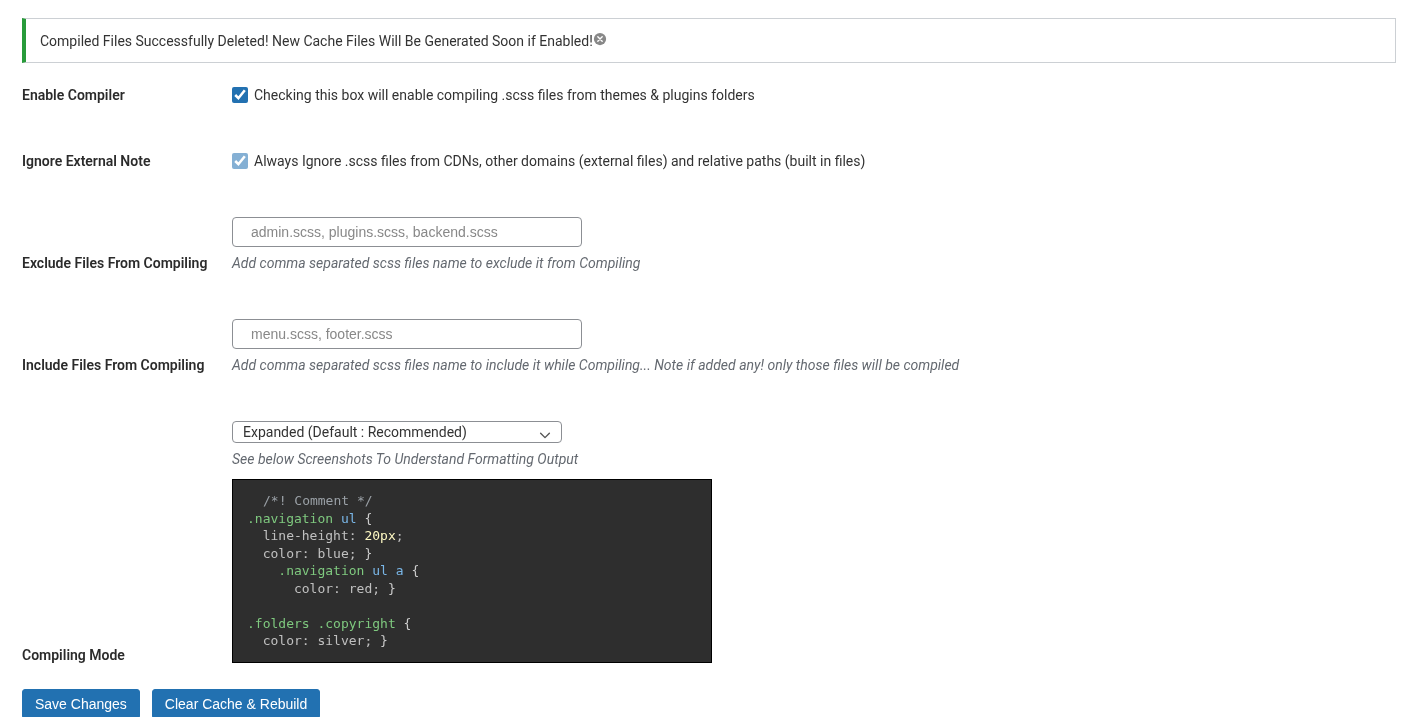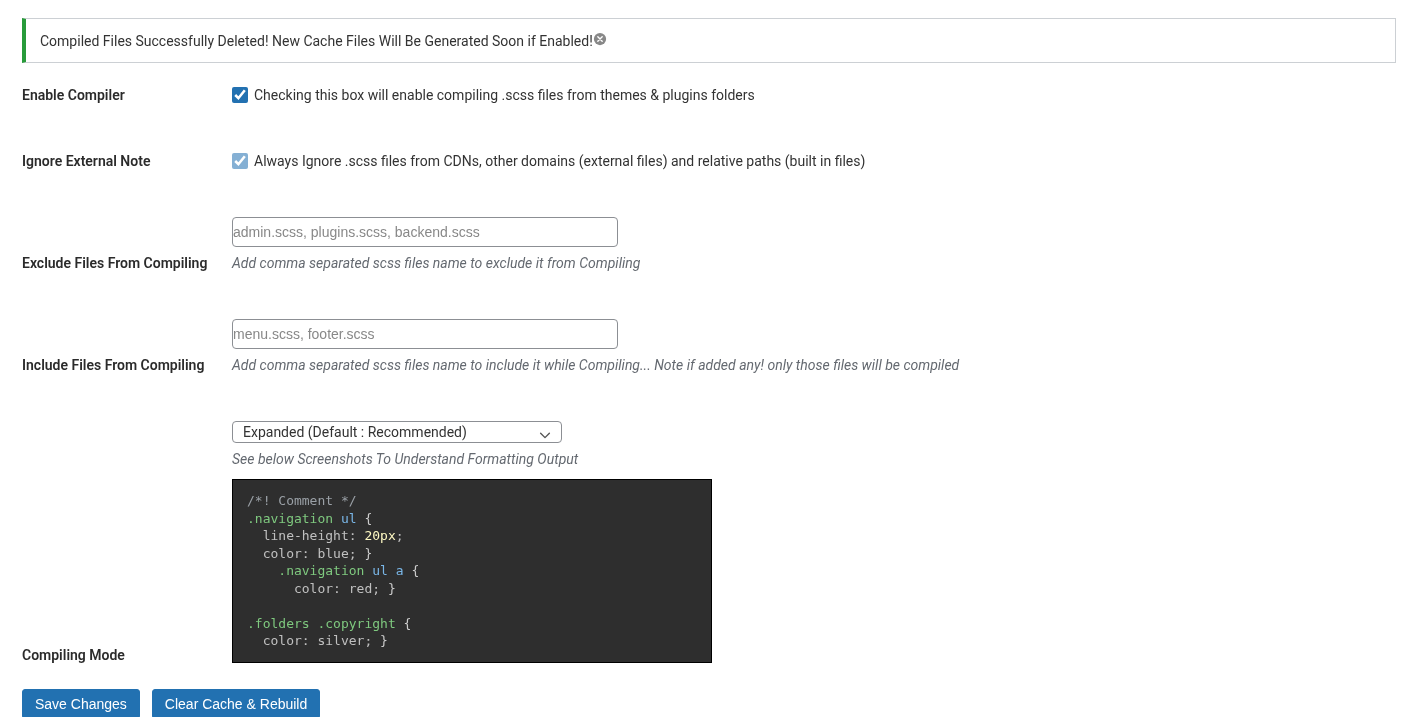--- a/index.html
+++ b/index.html
@@ -8,28 +8,28 @@
 .notice .msg { font-size: 14px; color: #333; }
 .notice .close { color: #888; cursor: pointer; font-size: 16px; }
 .form { margin-top: 10px; }
 .row { display: flex; align-items: flex-end; margin-bottom: 48px; }
 .row.tight { margin-bottom: 26px; }
 .label-col { width: 210px; flex-shrink: 0; font-weight: 600; color: #2b2b2b; font-size: 14px; padding-top: 2px; }
 .field-col { flex: 1; }
 .check-line { display: flex; align-items: center; gap: 6px; color: #333; }
 .check-line input[type=checkbox] { width: 16px; height: 16px; accent-color: #2271b1; cursor: pointer; }
 .check-line.locked input[type=checkbox] { opacity: 0.55; }
-.text-input { width: 386px; height: 30px; border: 1px solid #8c8f94; border-radius: 4px; padding: 0 0; font-size: 14px; color: #333; background: #fff; }
+.text-input { width: 350px; height: 30px; border: 1px solid #8c8f94; border-radius: 4px; padding: 0 18px; font-size: 14px; color: #333; background: #fff; }
 .text-input::placeholder { color: #888; }
 .help { color: #646970; font-style: italic; margin-top: 8px; font-size: 14px; }
 .select-wrap { position: relative; width: 330px; }
 .select-box { width: 100%; height: 22px; border: 1px solid #8c8f94; border-radius: 4px; padding: 0 32px 0 10px; font-size: 14px; color: #333; background: #fff; display: flex; align-items: center; cursor: pointer; }
 .select-wrap .chev { position: absolute; right: 10px; top: 7px; pointer-events: none; color: #555; }
 .code-box { width: 480px; background: #2e2e2e; border: 1px solid #000; padding: 12px 14px; font-family: "Consolas", "Monaco", monospace; font-size: 13px; line-height: 1.35; white-space: pre; margin-top: 12px; color: #c0c0c0; }
-.code-box .c-com { color: #9aa0a6; }
+.code-box .c-com { color: #9aa0a6; margin-left: 16px; }
 .code-box .c-sel { color: #7fc97f; }
 .code-box .c-tag { color: #7ab7e8; }
 .code-box .c-prop { color: #c0c0c0; }
 .code-box .c-num { color: #fef9c3; }
 .code-box .c-val { color: #c0c0c0; }
 .code-box .c-brace { color: #ccc; }
 .actions { margin-top: 20px; display: flex; gap: 12px; }
 .btn { background: #2271b1; color: #fff; border: 1px solid #2271b1; border-radius: 3px; padding: 6px 12px; font-size: 14px; cursor: pointer; }
 </style>
 </head>

